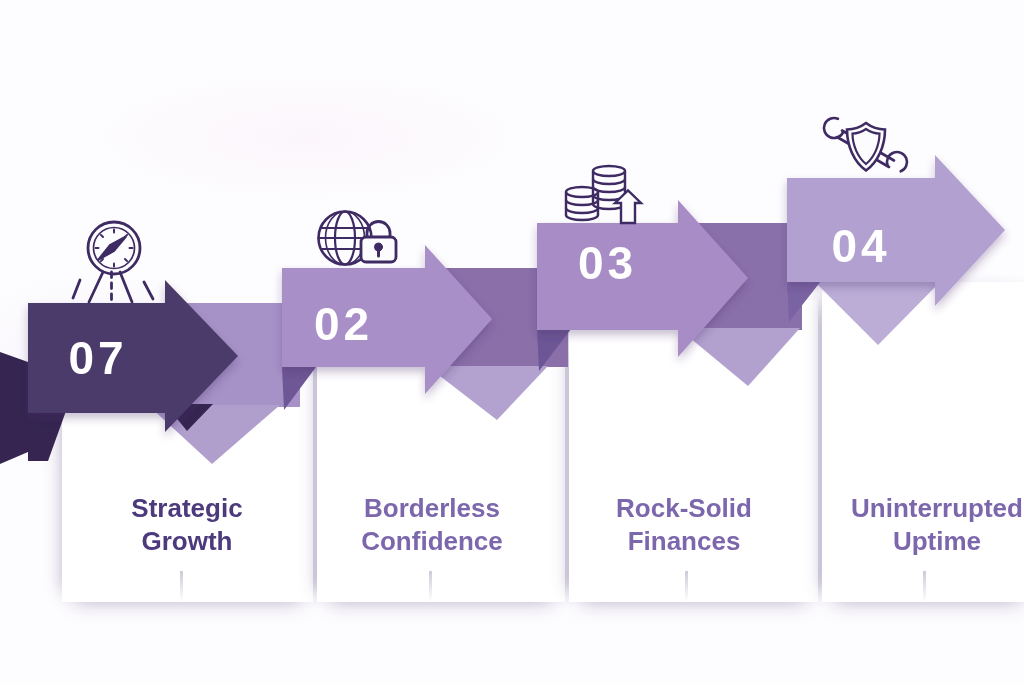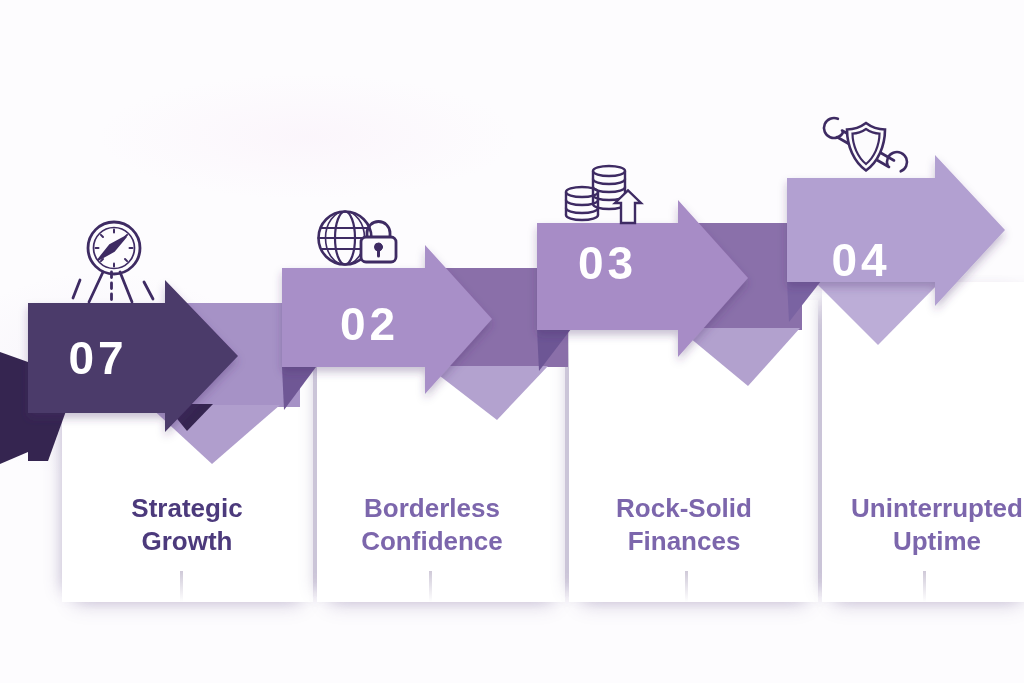--- a/index.html
+++ b/index.html
@@ -56,23 +56,23 @@
     <polygon points="537,329 571,329 539,371" fill="#6d5695"></polygon>
     <polygon points="787,281 821,281 789,322" fill="#7a63a2"></polygon>
 
     <path d="M787,178 H935 V155 L1005,230 L935,306 V282 H787 Z" filter="url(#ash)" fill="#b2a0d1"></path>
     <path d="M537,223 H678 V200 L748,278 L678,357 V330 H537 Z" filter="url(#ash)" fill="#a78cc6"></path>
     <path d="M282,268 H425 V245 L492,319 L425,394 V367 H282 Z" filter="url(#ash)" fill="#a88fc8"></path>
     <path d="M28,303 H165 V280 L238,356 L165,432 V413 H28 Z" filter="url(#ash)" fill="#4b3a6b"></path>
   </svg>
 
   <div class="num" style="left: 28px; top: 303px; width: 140px; height: 110px; color: rgb(255, 255, 255);">07</div>
-  <div class="num" style="left: 298px; top: 268px; width: 143px; height: 112px; color: rgb(255, 255, 255);">02</div>
+  <div class="num" style="left: 272px; top: 268px; width: 143px; height: 112px; color: rgb(255, 255, 255);">02</div>
   <div class="num" style="left: 537px; top: 223px; width: 141px; height: 80px; color: rgb(255, 255, 255);">03</div>
-  <div class="num" style="left: 787px; top: 178px; width: 148px; height: 135px; color: rgb(255, 255, 255); margin-top: 14px;">04</div>
+  <div class="num" style="left: 787px; top: 178px; width: 148px; height: 135px; color: rgb(255, 255, 255);">04</div>
 
   <svg class="icon" style="left:60px;top:214px;" width="108" height="96" viewBox="0 0 108 96">
     <g fill="none" stroke-linecap="round" stroke="#3e2b63">
       <circle cx="54" cy="34" r="26" stroke-width="2.8"></circle>
       <circle cx="54" cy="34" r="20.5" stroke-width="1.7"></circle>
       <g stroke-width="2">
         <line x1="69.5" y1="34" x2="72.5" y2="34"></line>
           <line x1="38.5" y1="34" x2="35.5" y2="34"></line>
         <line x1="54" y1="49.5" x2="54" y2="52.5"></line>
           <line x1="54" y1="18.5" x2="54" y2="15.5"></line>

